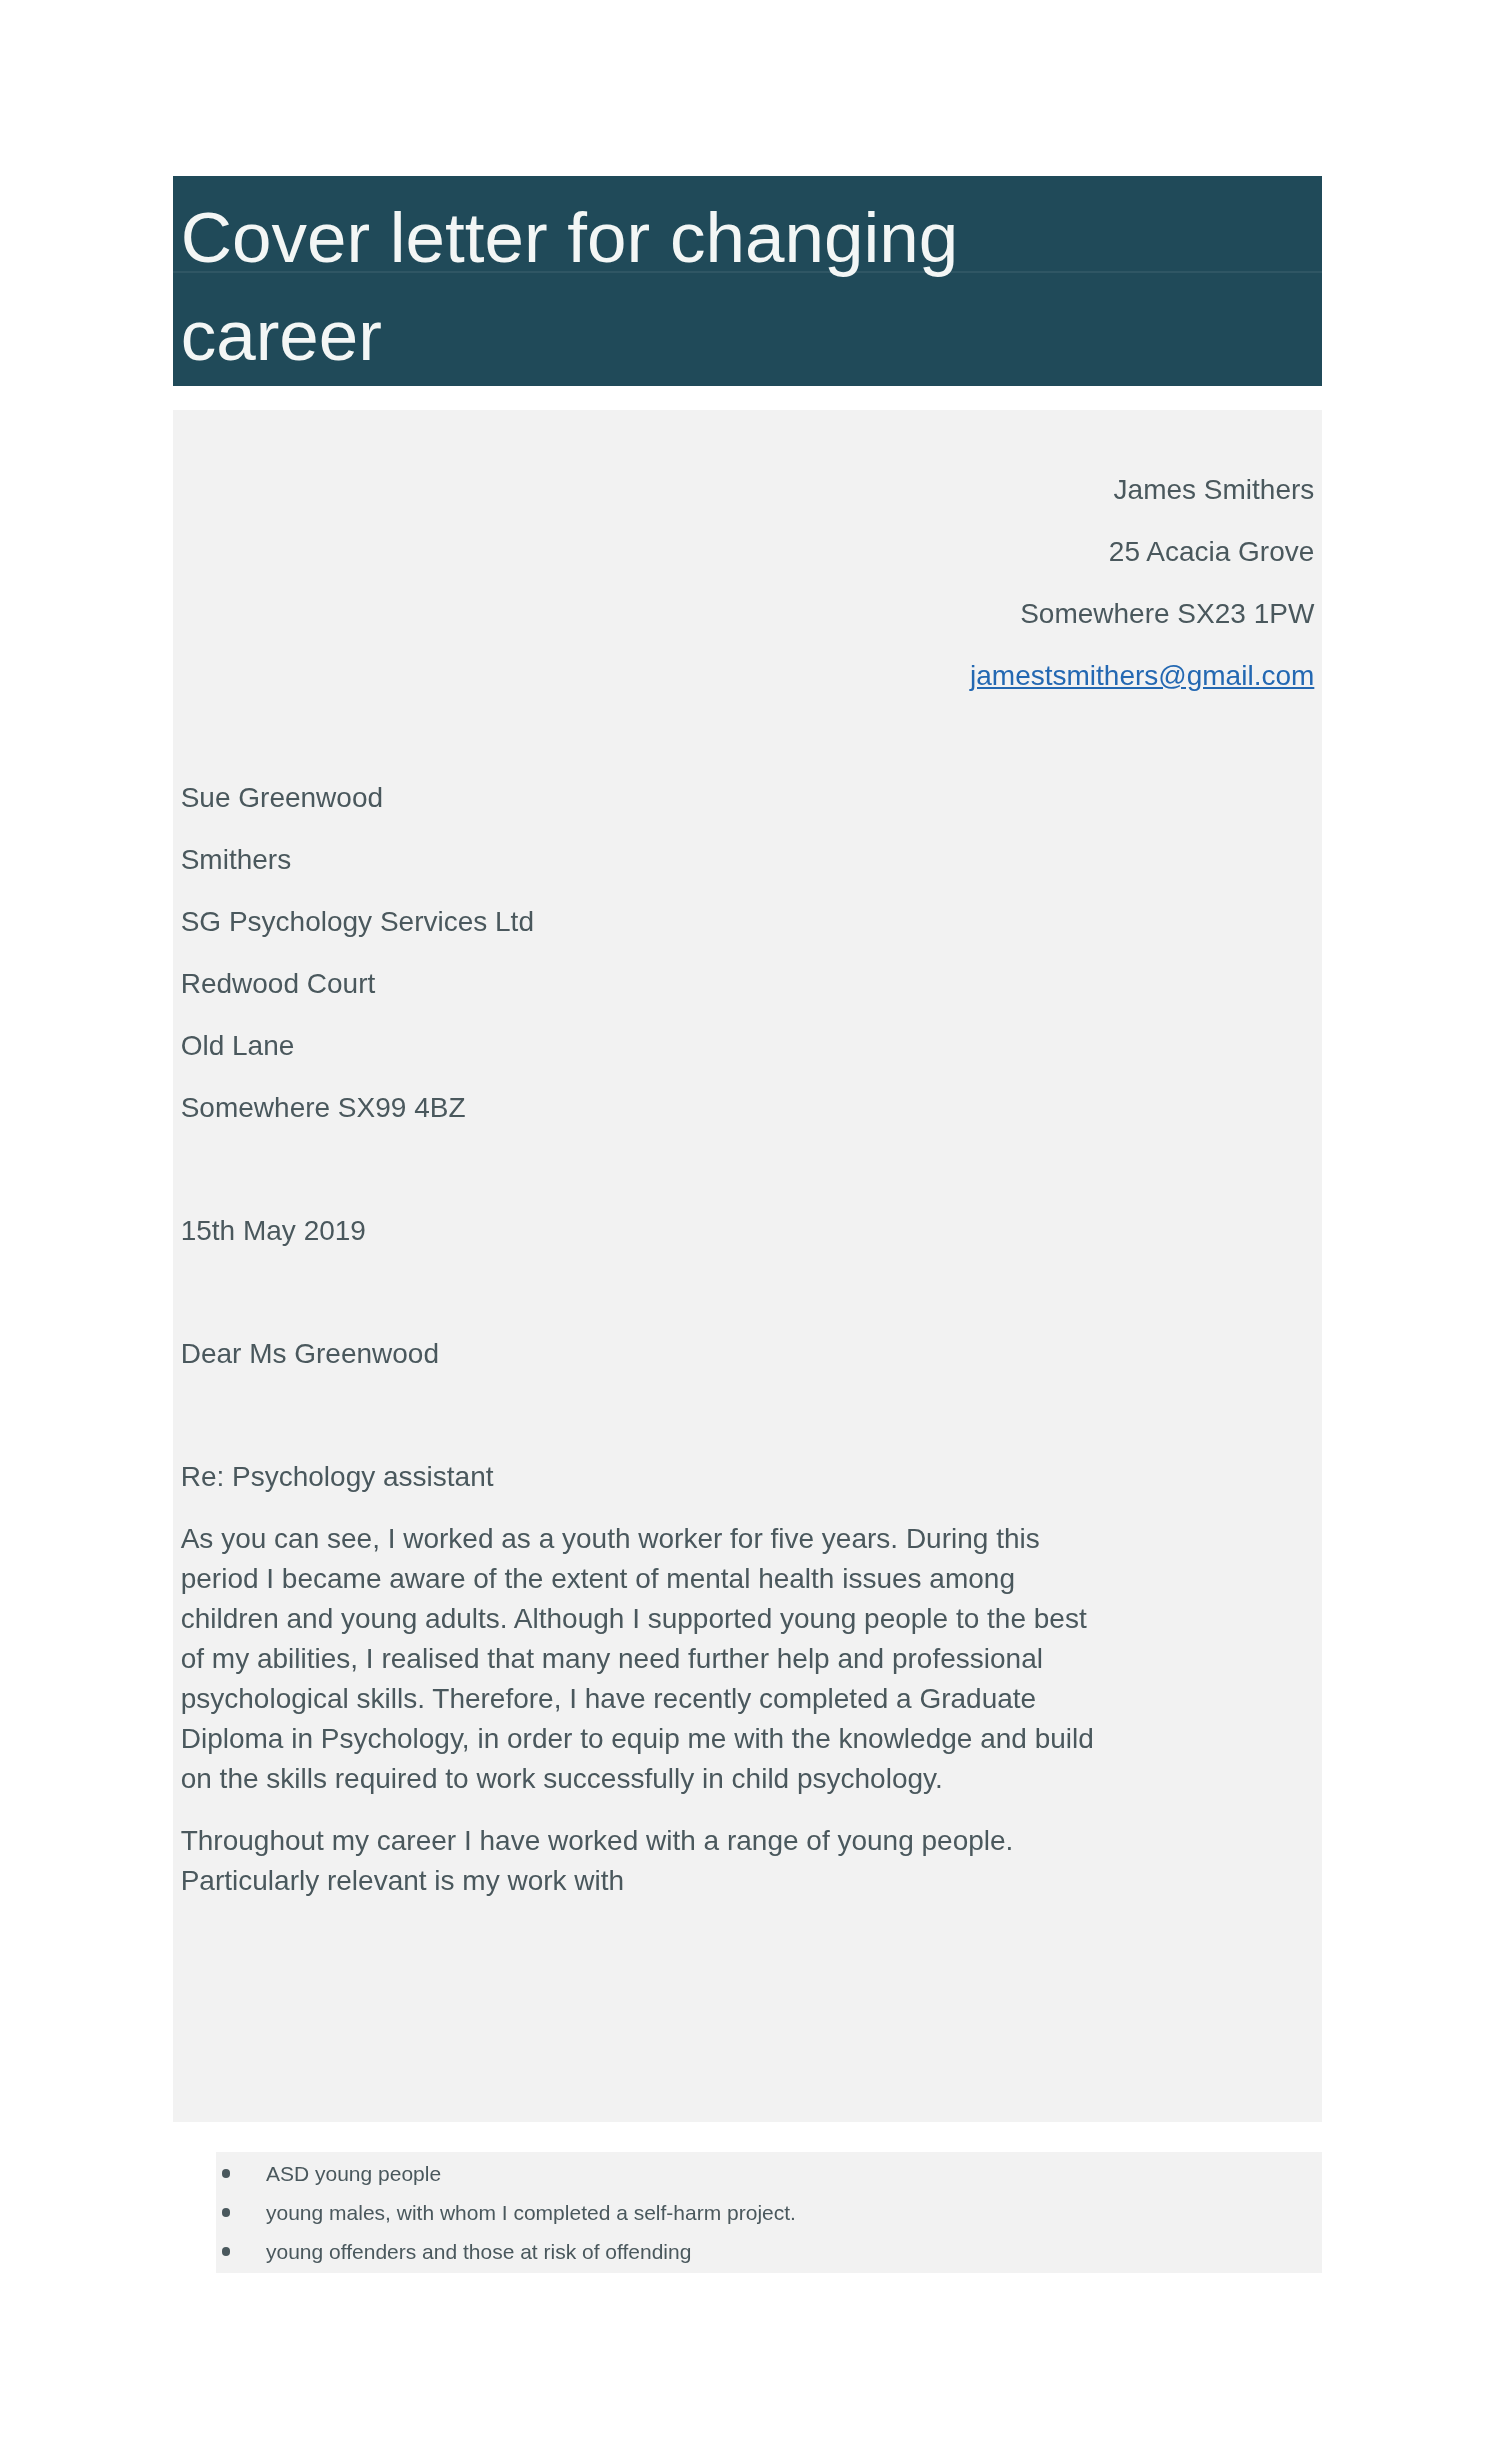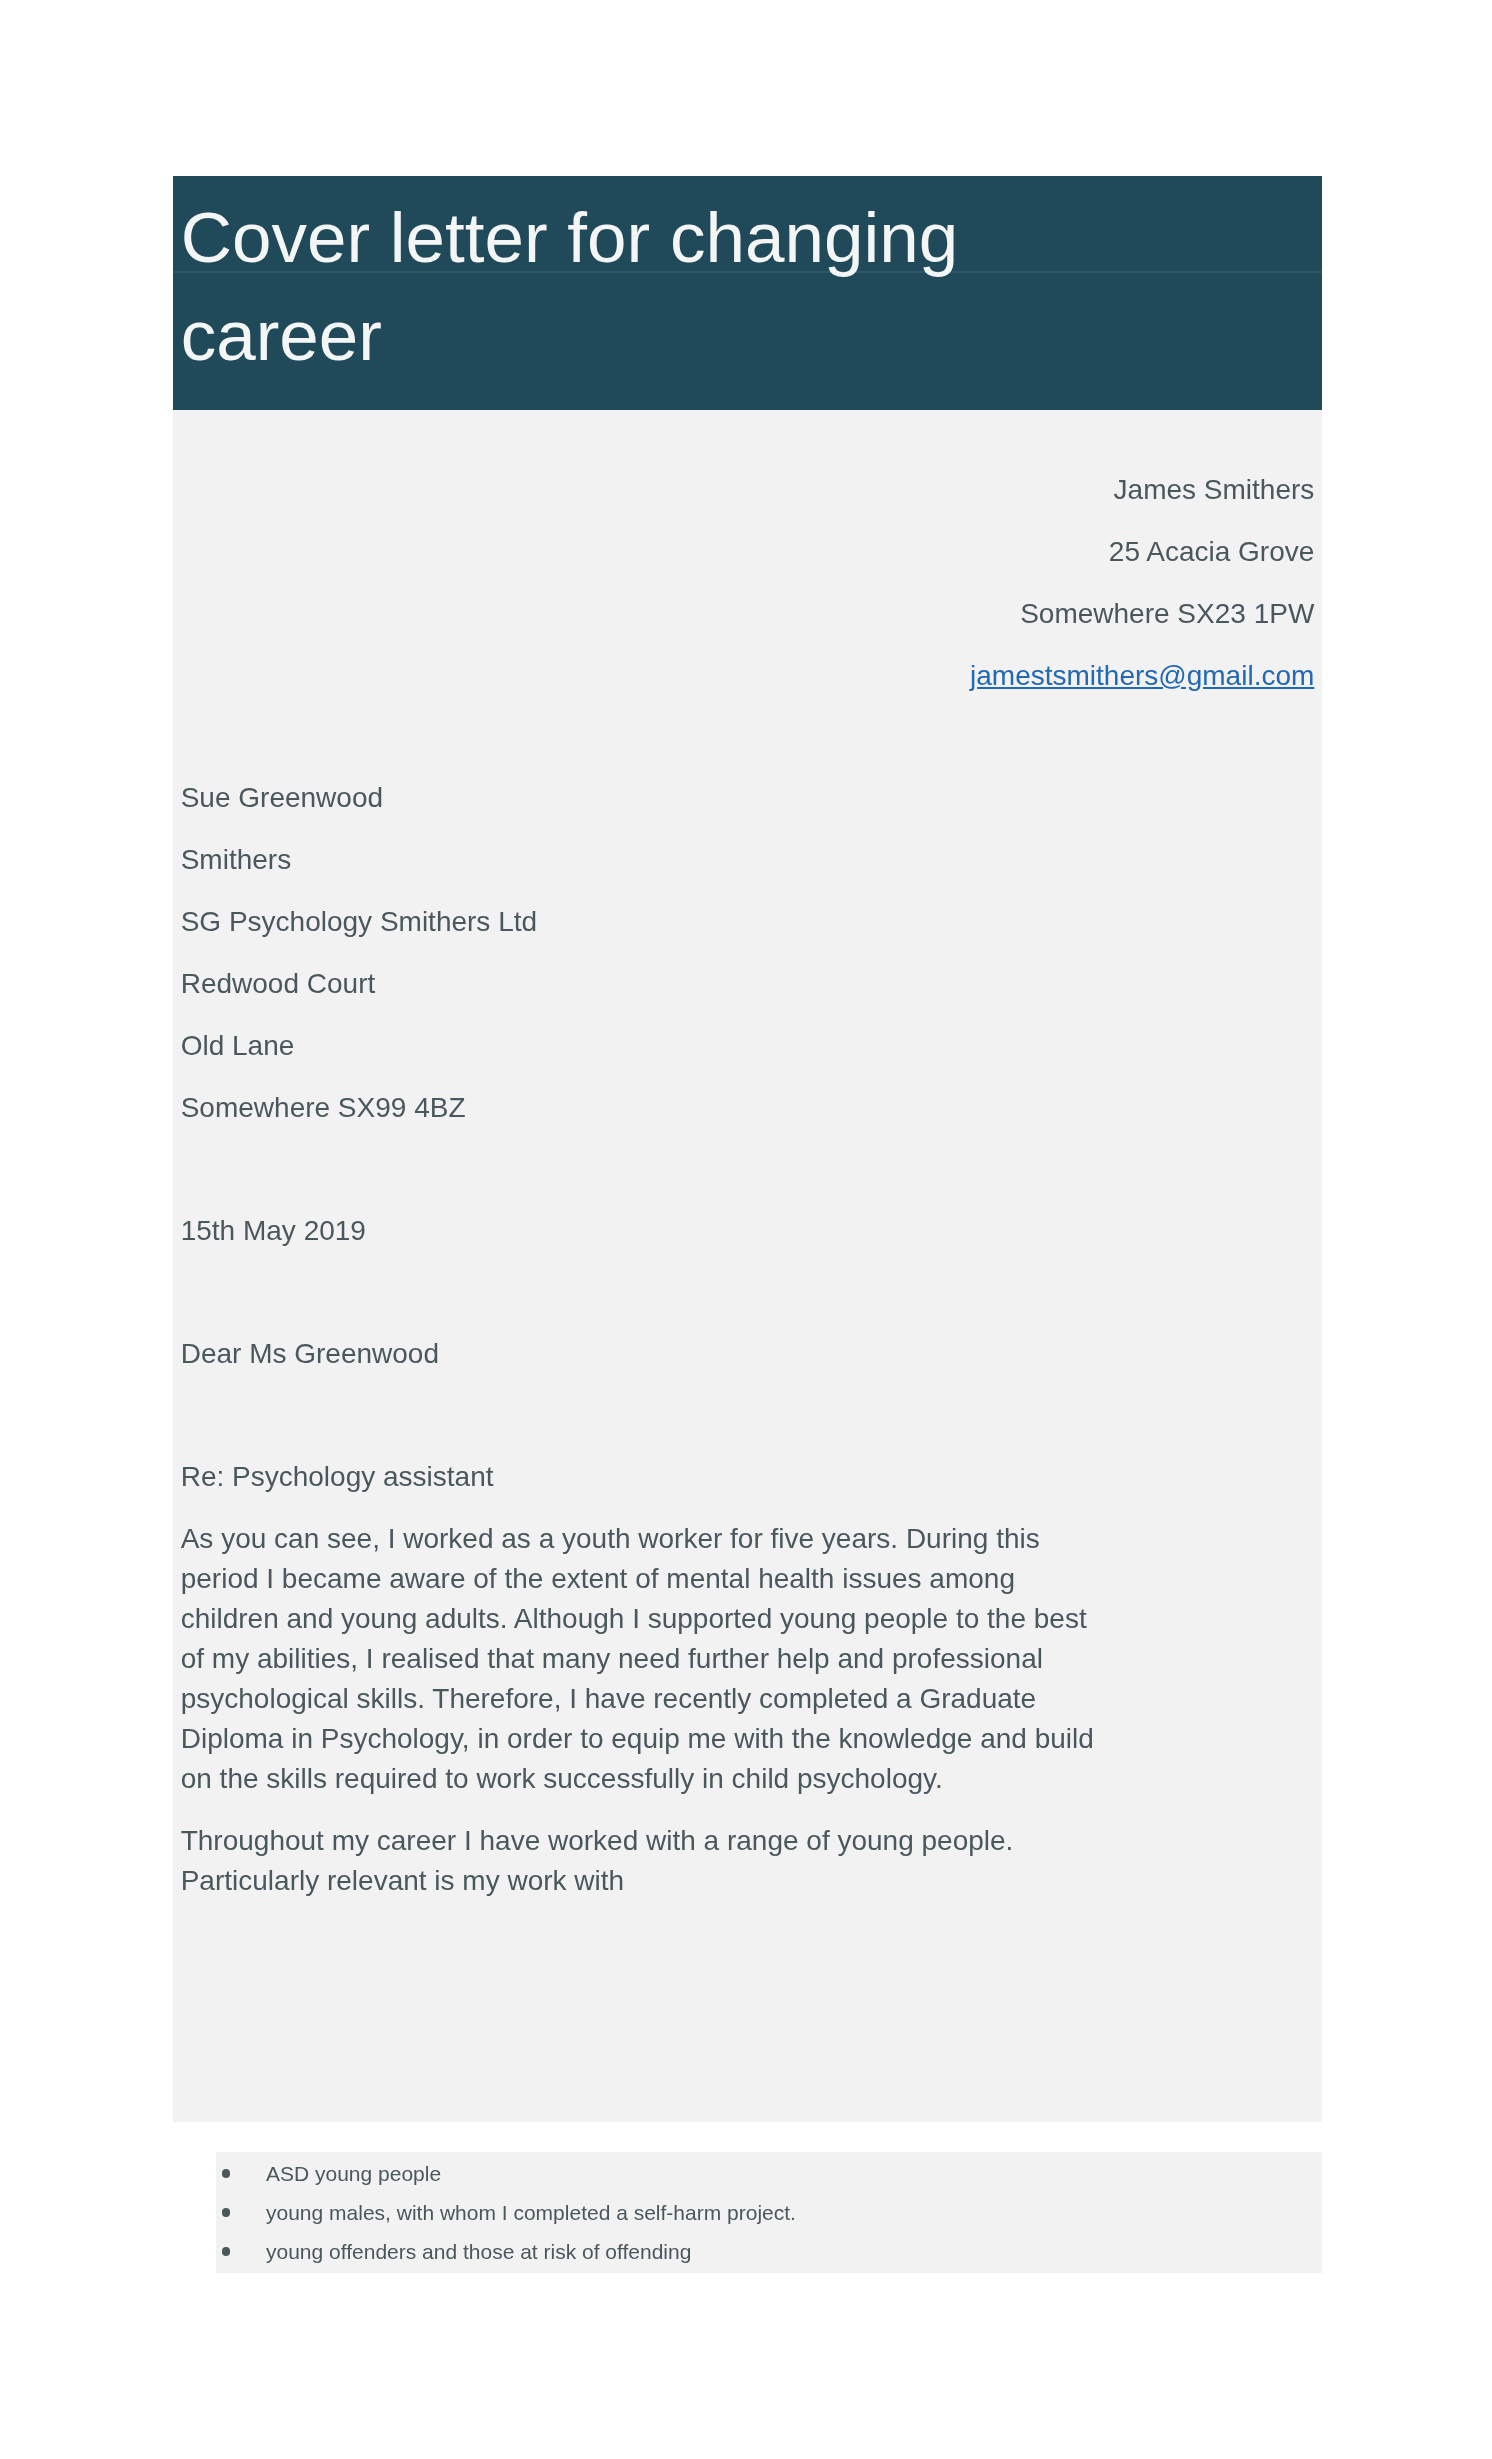--- a/index.html
+++ b/index.html
@@ -9,21 +9,21 @@
     height: 2459px;
     background: #ffffff;
     font-family: "Liberation Sans", "DejaVu Sans", sans-serif;
     overflow: hidden;
   }
 
   
   .doc-header {
     position: absolute;
     left: 173px; top: 176px;
-    width: 1149px; height: 234px;
+    width: 1149px; height: 210px;
     background: #204a59;
   }
   .header-split {
     position: absolute;
     left: 0; top: 95px;
     width: 100%; height: 1.9px;
     background: rgba(255,255,255,0.07);
   }
   .doc-title {
     position: relative;
@@ -116,21 +116,21 @@
     <div class="contact-block">
       <p class="line">James Smithers</p>
       <p class="line">25 Acacia Grove</p>
       <p class="line">Somewhere SX23 1PW</p>
       <p class="line"><a class="email-link">jamestsmithers@gmail.com</a></p>
     </div>
 
     <div class="recipient-block">
       <p class="line">Sue Greenwood</p>
       <p class="line">Smithers</p>
-      <p class="line">SG Psychology Smithers Ltd</p>
+      <p class="line">SG Psychology Services Ltd</p>
       <p class="line">Redwood Court</p>
       <p class="line">Old Lane</p>
       <p class="line">Somewhere SX99 4BZ</p>
     </div>
 
     <p class="line date">15th May 2019</p>
     <p class="line salutation">Dear Ms Greenwood</p>
     <p class="line subject">Re: Psychology assistant</p>
 
     <p class="para">As you can see, I worked as a youth worker for five years. During this

